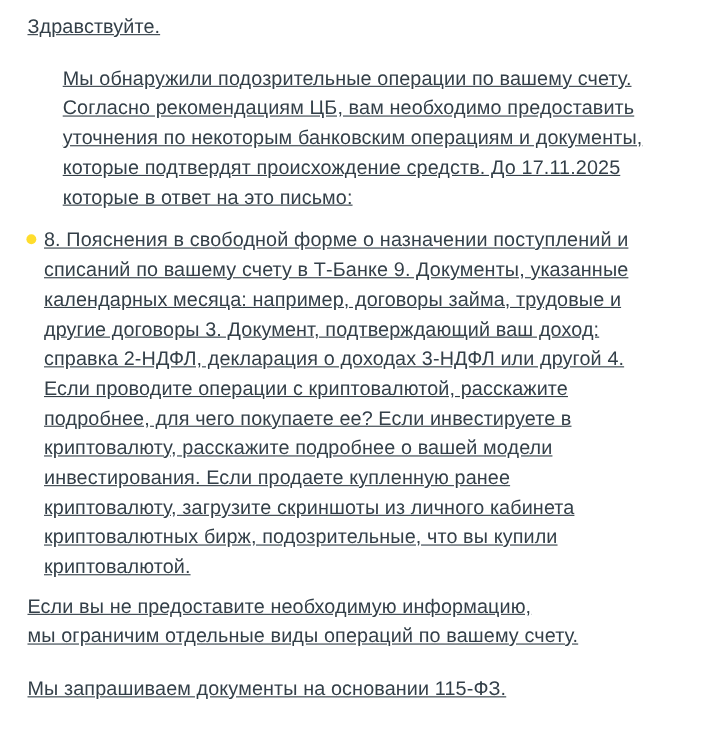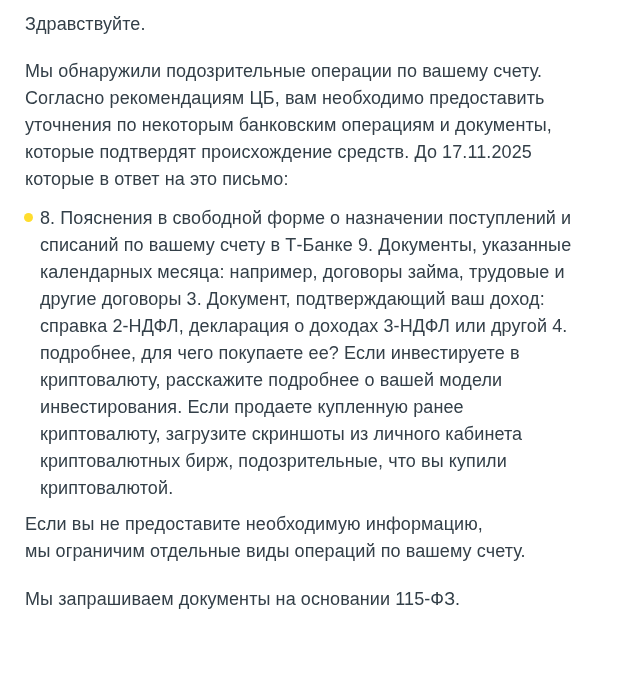--- a/index.html
+++ b/index.html
@@ -17,24 +17,25 @@
   .email {
     width: 642px;
     height: 687px;
     padding: 11px 10px 0 25px;
     font-family: "Liberation Sans", "DejaVu Sans", sans-serif;
     font-size: 18px;
     font-weight: 400;
     line-height: 27px;
     color: var(--text-color);
     letter-spacing: 0.1px;
+    text-decoration: underline;
   }
   .line { white-space: nowrap; }
   .greeting { }
-  .intro { margin-top: 20px; }
+  .intro { margin-top: 20px; margin-left: 32px; }
   .list { margin-top: 12px; }
   .list-item {
     position: relative;
     padding-left: 15px;
   }
   .bullet {
     position: absolute;
     left: -1px;
     top: 8px;
     width: 9px;
@@ -62,20 +63,21 @@
 
   <div class="list">
     <div class="list-item">
       <span class="bullet"></span>
       <div>
           <div class="line">8. Пояснения в свободной форме о назначении поступлений и</div>
           <div class="line">списаний по вашему счету в Т-Банке 9. Документы, указанные</div>
           <div class="line">календарных месяца: например, договоры займа, трудовые и</div>
           <div class="line">другие договоры 3. Документ, подтверждающий ваш доход:</div>
           <div class="line">справка 2-НДФЛ, декларация о доходах 3-НДФЛ или другой 4.</div>
+          <div class="line">Если проводите операции с криптовалютой, расскажите</div>
           <div class="line">подробнее, для чего покупаете ее? Если инвестируете в</div>
           <div class="line">криптовалюту, расскажите подробнее о вашей модели</div>
           <div class="line">инвестирования. Если продаете купленную ранее</div>
           <div class="line">криптовалюту, загрузите скриншоты из личного кабинета</div>
           <div class="line">криптовалютных бирж, подозрительные, что вы купили</div>
           <div class="line">криптовалютой.</div>
         </div>
     </div>
   </div>
 

